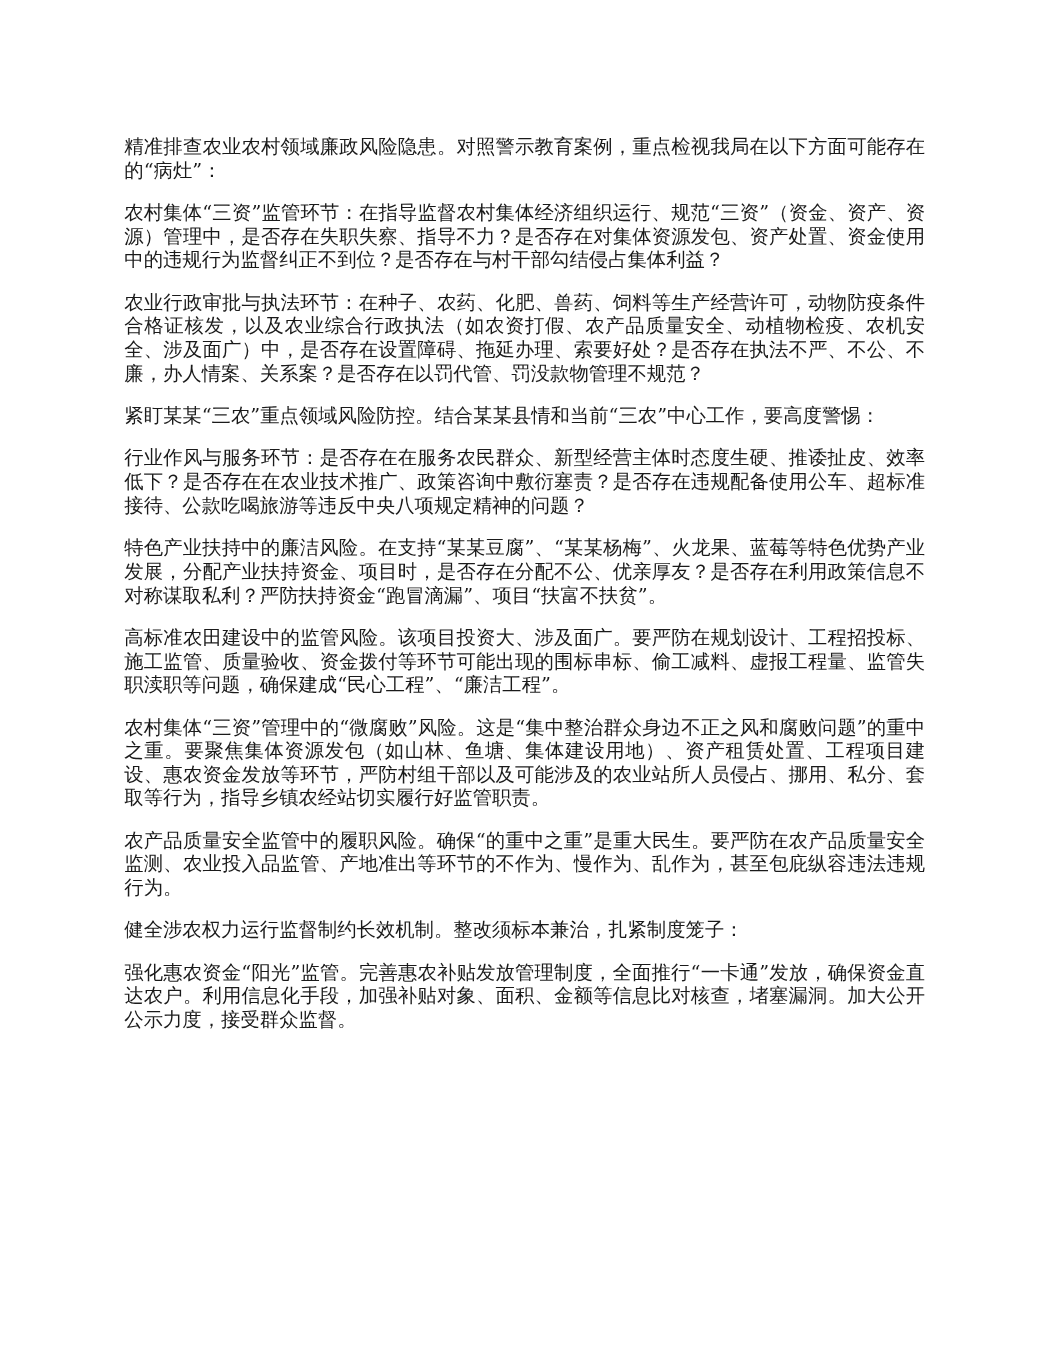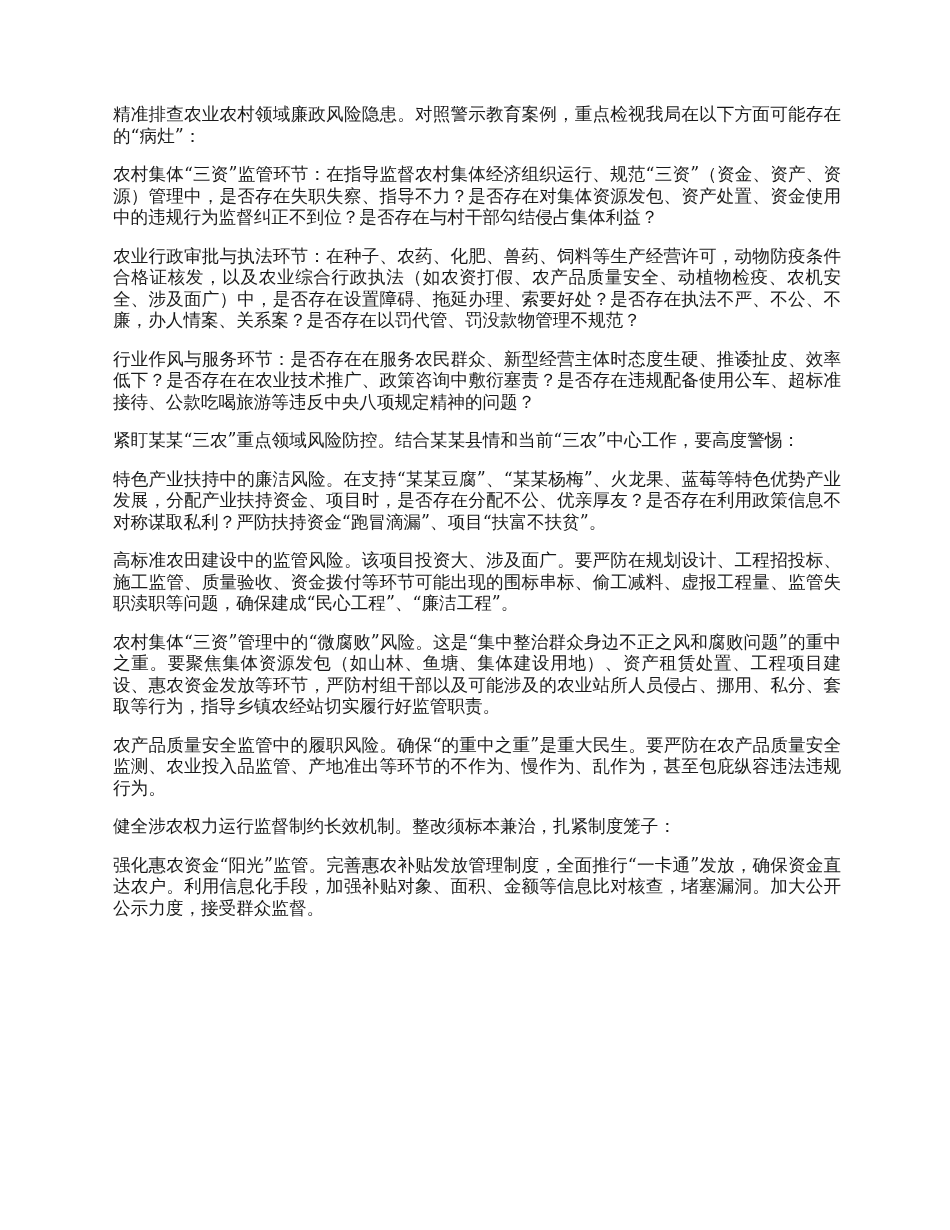--- a/index.html
+++ b/index.html
@@ -9,41 +9,41 @@
     }
     body {
       width: 950px;
       height: 1230px;
       position: relative;
       overflow: hidden;
     }
     .page {
       position: absolute;
       left: 113px;
-      top: 104px;
+      top: 124px;
       width: 728px;
       font-family: "DejaVu Serif", "Liberation Serif", serif;
       font-size: 17.6px;
       line-height: 21.5px;
       color: #1a1a1a;
     }
     .para {
       margin: 0 0 17px 0;
       text-align: justify;
       word-break: break-all;
     }
   </style>
 </head>
 <body>
 
 <div class="page">
   <p class="para">精准排查农业农村领域廉政风险隐患。对照警示教育案例，重点检视我局在以下方面可能存在的“病灶”：</p>
   <p class="para">农村集体“三资”监管环节：在指导监督农村集体经济组织运行、规范“三资”（资金、资产、资源）管理中，是否存在失职失察、指导不力？是否存在对集体资源发包、资产处置、资金使用中的违规行为监督纠正不到位？是否存在与村干部勾结侵占集体利益？</p>
   <p class="para">农业行政审批与执法环节：在种子、农药、化肥、兽药、饲料等生产经营许可，动物防疫条件合格证核发，以及农业综合行政执法（如农资打假、农产品质量安全、动植物检疫、农机安全、涉及面广）中，是否存在设置障碍、拖延办理、索要好处？是否存在执法不严、不公、不廉，办人情案、关系案？是否存在以罚代管、罚没款物管理不规范？</p>
+  <p class="para">紧盯某某“三农”重点领域风险防控。结合某某县情和当前“三农”中心工作，要高度警惕：</p>
   <p class="para">行业作风与服务环节：是否存在在服务农民群众、新型经营主体时态度生硬、推诿扯皮、效率低下？是否存在在农业技术推广、政策咨询中敷衍塞责？是否存在违规配备使用公车、超标准接待、公款吃喝旅游等违反中央八项规定精神的问题？</p>
-  <p class="para">紧盯某某“三农”重点领域风险防控。结合某某县情和当前“三农”中心工作，要高度警惕：</p>
   <p class="para">特色产业扶持中的廉洁风险。在支持“某某豆腐”、“某某杨梅”、火龙果、蓝莓等特色优势产业发展，分配产业扶持资金、项目时，是否存在分配不公、优亲厚友？是否存在利用政策信息不对称谋取私利？严防扶持资金“跑冒滴漏”、项目“扶富不扶贫”。</p>
   <p class="para">高标准农田建设中的监管风险。该项目投资大、涉及面广。要严防在规划设计、工程招投标、施工监管、质量验收、资金拨付等环节可能出现的围标串标、偷工减料、虚报工程量、监管失职渎职等问题，确保建成“民心工程”、“廉洁工程”。</p>
   <p class="para">农村集体“三资”管理中的“微腐败”风险。这是“集中整治群众身边不正之风和腐败问题”的重中之重。要聚焦集体资源发包（如山林、鱼塘、集体建设用地）、资产租赁处置、工程项目建设、惠农资金发放等环节，严防村组干部以及可能涉及的农业站所人员侵占、挪用、私分、套取等行为，指导乡镇农经站切实履行好监管职责。</p>
   <p class="para">农产品质量安全监管中的履职风险。确保“的重中之重”是重大民生。要严防在农产品质量安全监测、农业投入品监管、产地准出等环节的不作为、慢作为、乱作为，甚至包庇纵容违法违规行为。</p>
   <p class="para">健全涉农权力运行监督制约长效机制。整改须标本兼治，扎紧制度笼子：</p>
   <p class="para">强化惠农资金“阳光”监管。完善惠农补贴发放管理制度，全面推行“一卡通”发放，确保资金直达农户。利用信息化手段，加强补贴对象、面积、金额等信息比对核查，堵塞漏洞。加大公开公示力度，接受群众监督。</p>
 </div>
 
 </body></html>

